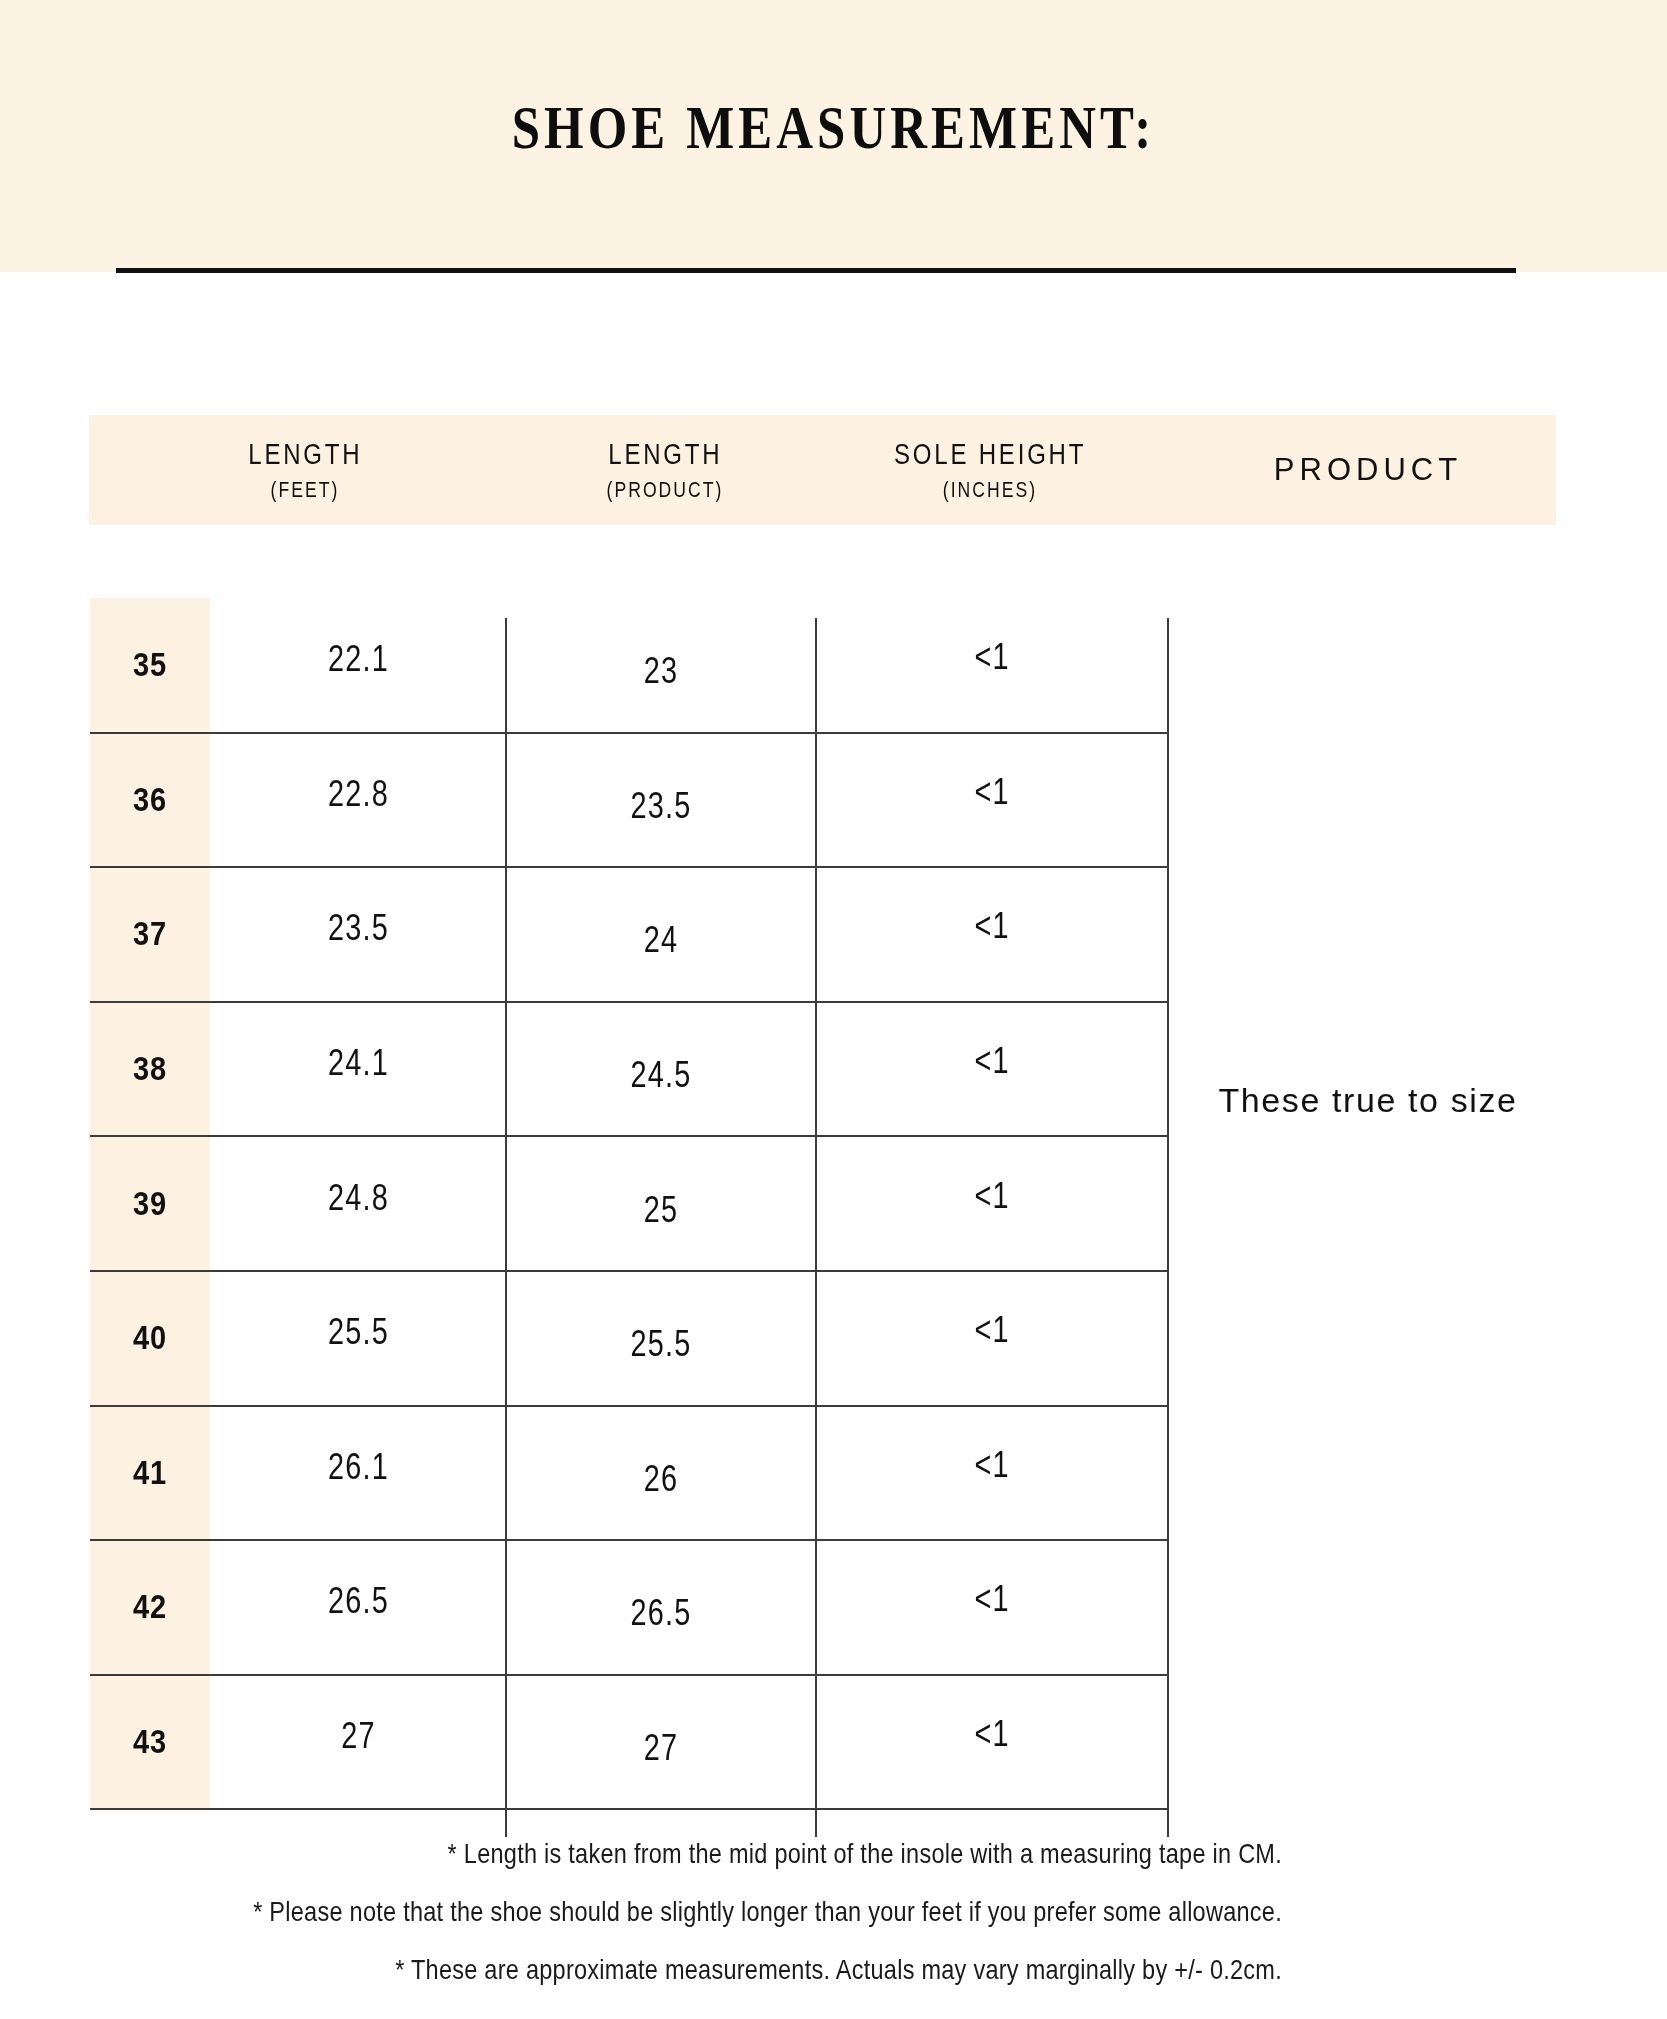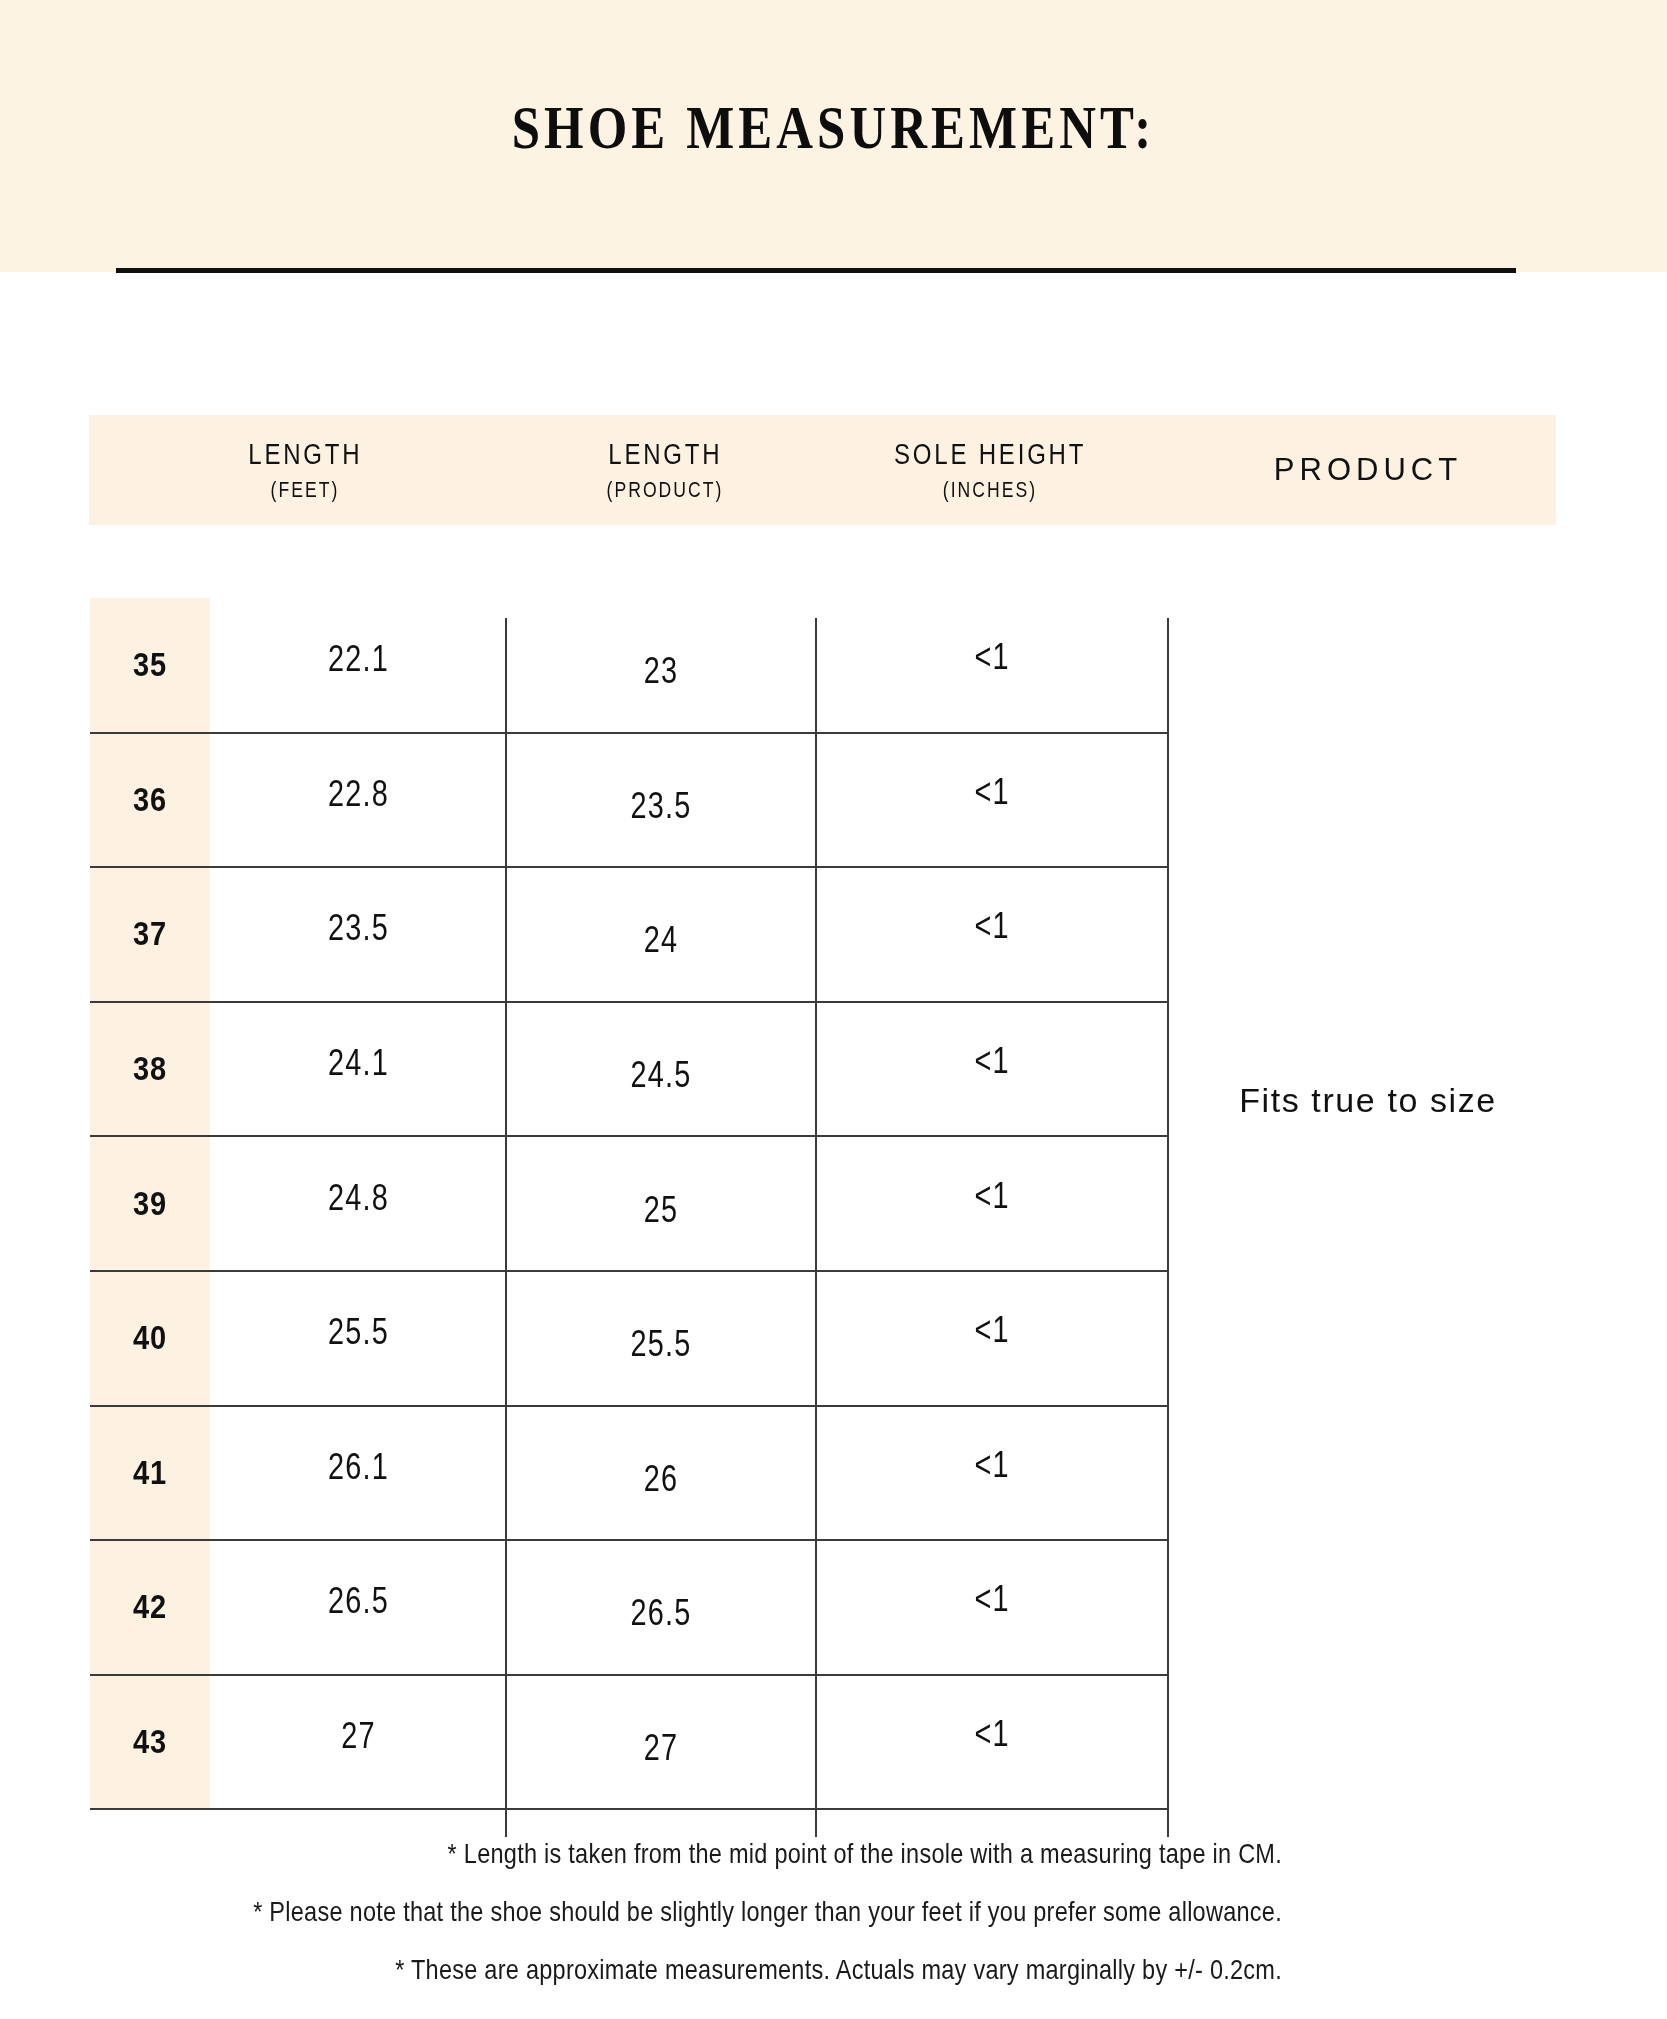--- a/index.html
+++ b/index.html
@@ -235,19 +235,19 @@
     <div class="cell cell-size" style="left: 90px; top: 1674.8px; width: 120px; height: 134.6px;">43</div>
     <div class="cell cell-num" style="left: 212px; top: 1668.8px; width: 293px; height: 134.6px;">27</div>
     <div class="cell cell-num" style="left: 507px; top: 1680.8px; width: 308px; height: 134.6px;">27</div>
     <div class="cell cell-num" style="left: 817px; top: 1666.8px; width: 350px; height: 134.6px;">&lt;1</div>
     <div class="grid-line-h" style="top: 1808.4px;"></div>
     <div class="grid-line-v" style="left: 505px; top: 618px; height: 1219.4px;"></div>
     <div class="grid-line-v" style="left: 815px; top: 618px; height: 1219.4px;"></div>
     <div class="grid-line-v" style="left: 1167px; top: 618px; height: 1219.4px;"></div>
   </div>
 
-<div class="cell cell-sizing" style="left:1180px; top:1055px; width:376px; height:90px;">Fits true to size</div>
+<div class="cell cell-sizing" style="left:1180px; top:1055px; width:376px; height:90px;">These true to size</div>
 
 <div class="notes">
   <div class="note">* Length is taken from the mid point of the insole with a measuring tape in CM.</div>
   <div class="note">* Please note that the shoe should be slightly longer than your feet if you prefer some allowance.</div>
   <div class="note">* These are approximate measurements. Actuals may vary marginally by +/- 0.2cm.</div>
 </div>
 
 </body></html>

